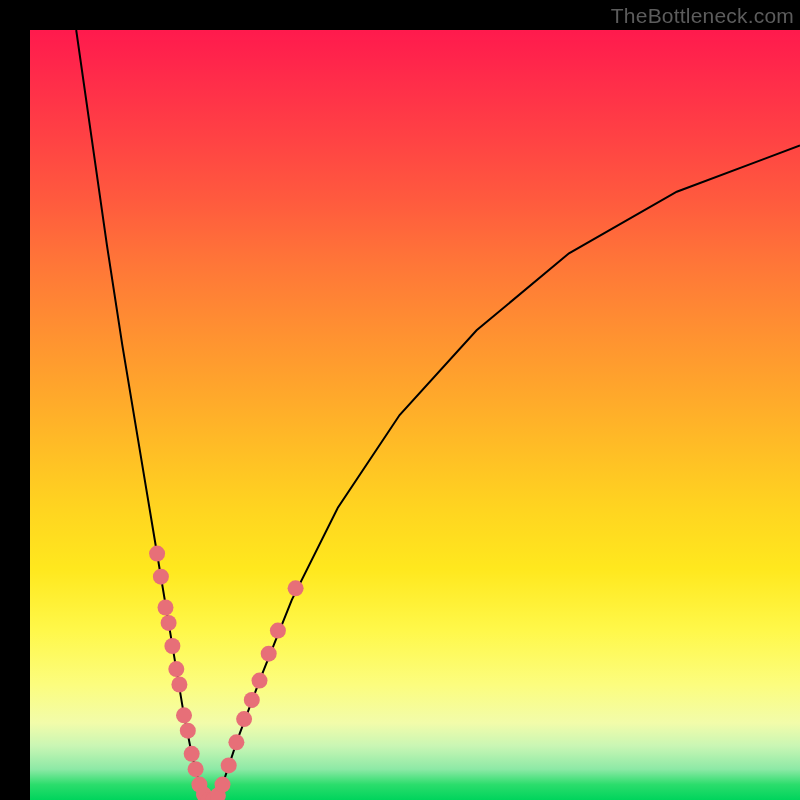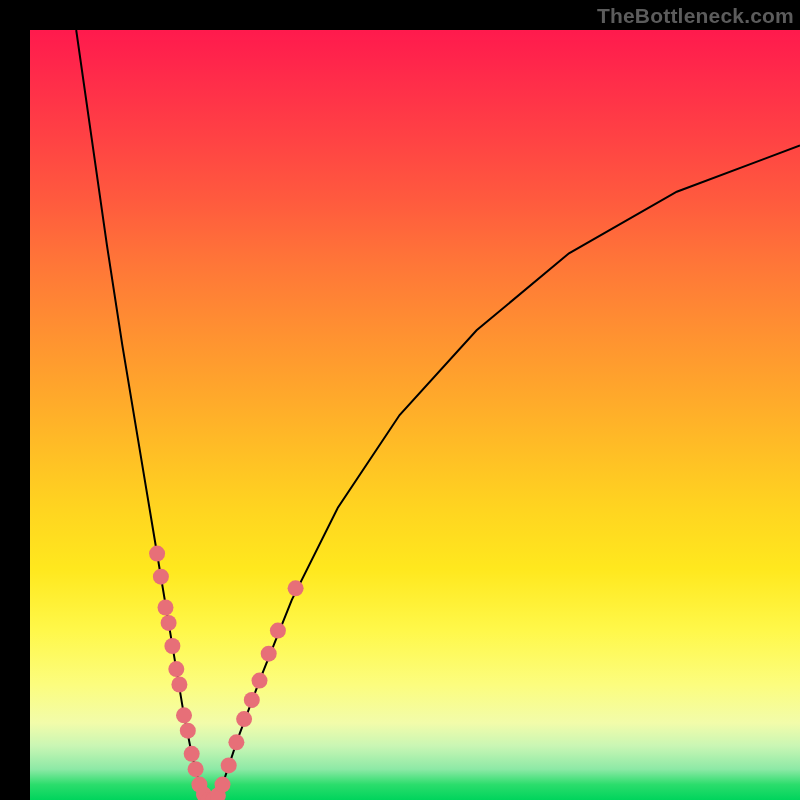--- a/index.html
+++ b/index.html
@@ -47,21 +47,21 @@
       #8de9a6 96%,
       #2bdd6c 98%,
       #00d45c 100%
     );
   }
   .watermark {
     position: absolute;
     top: 4px;
     right: 6px;
     font-size: 21px;
-    font-weight: 700;
+    font-weight: 400;
     color: #5c5c5c;
     letter-spacing: 0.2px;
     user-select: none;
   }
   svg.curve {
     position: absolute;
     inset: 0;
   }
   .curve-path {
     fill: none;

